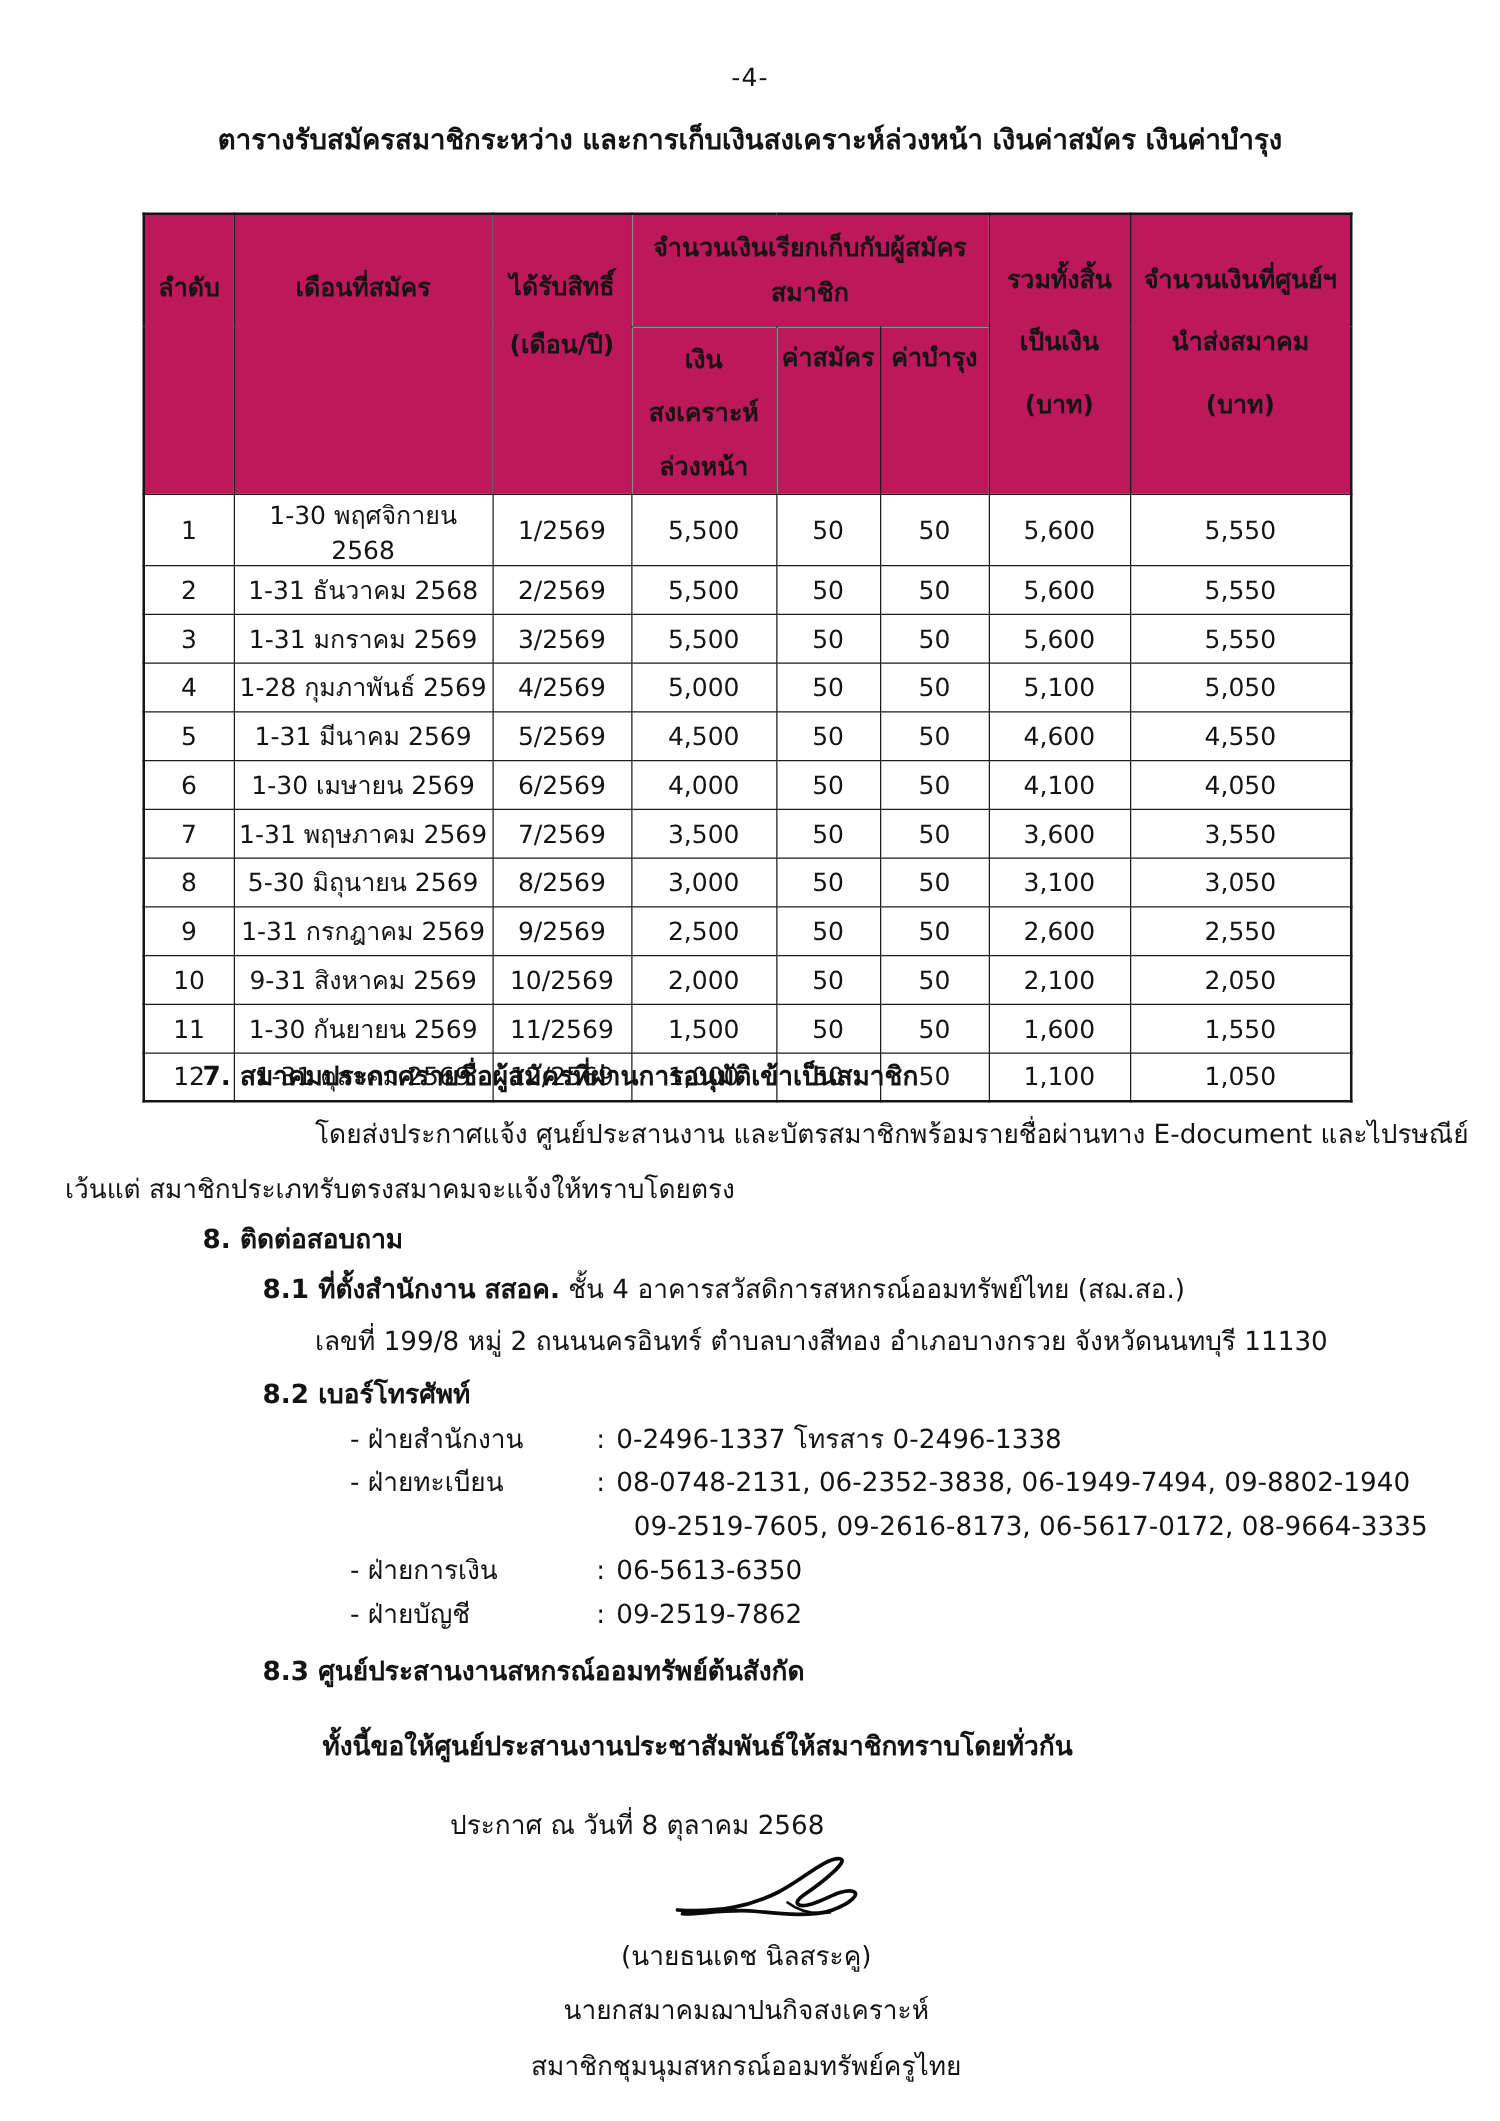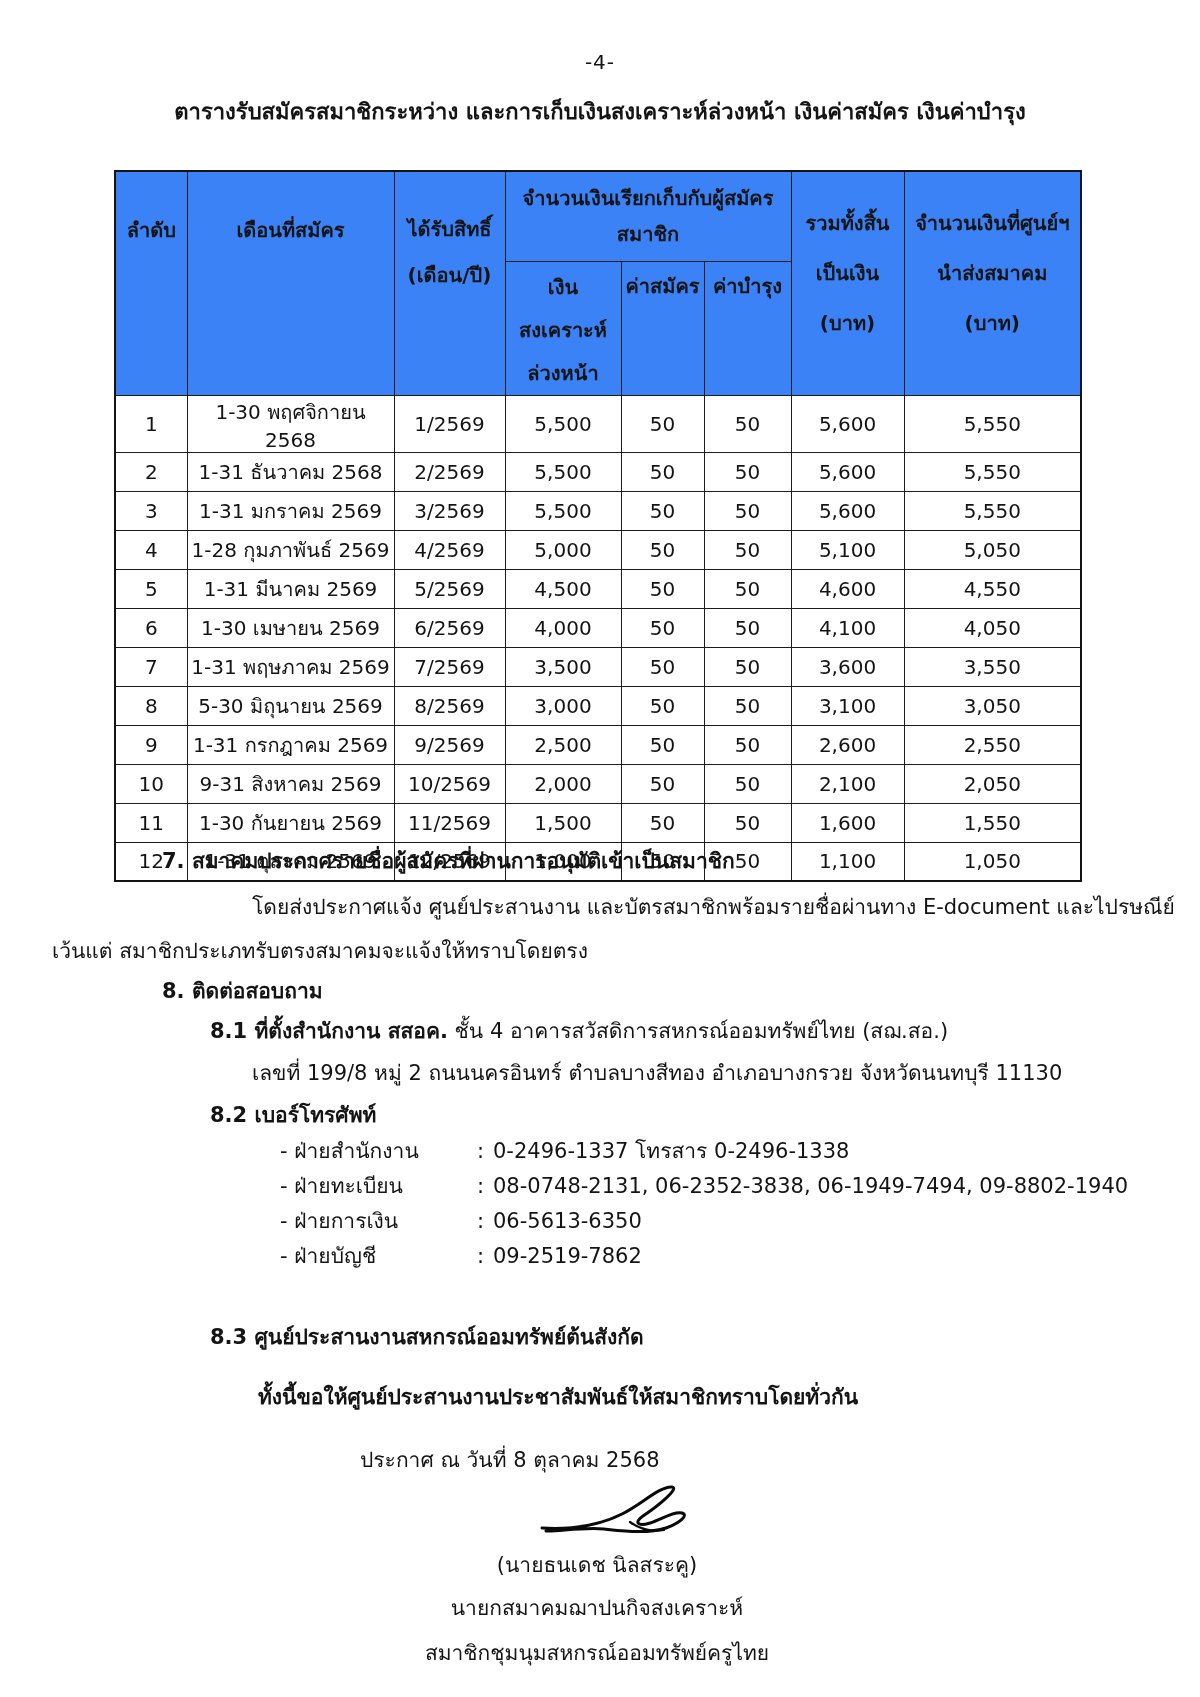--- a/index.html
+++ b/index.html
@@ -27,21 +27,21 @@
   }
   .member-table th, .member-table td {
     border:1.6px solid #1c1c1c;
     text-align:center;
     padding:0;
     font-size:20px;
     overflow:hidden;
   }
   .member-table thead tr.tier1 { height:90px; }
   .member-table thead tr.tier2 { height:115px; }
-  .member-table th { font-weight:bold; background:#3b82f6; }
+  .member-table th { font-weight:bold; background:#be185d; }
   th.h-pad   { vertical-align:top; padding-top:42px; }
   th.h-rights{ vertical-align:top; padding-top:34px; }
   th.h-rights div { line-height:46px;text-align:center; }
   th.h-group { vertical-align:middle; }
   th.h-group div { line-height:36px; }
   th.h-3line { vertical-align:top; padding-top:26px; }
   th.h-3line div { line-height:50px; }
   th.h-sub   { vertical-align:top; padding-top:4px; }
   th.h-sub div { line-height:43px; }
   th.h-sub1  { vertical-align:top; padding-top:8px;margin-left:28px; }
@@ -251,20 +251,25 @@
       <span class="phone-label">- ฝ่ายสำนักงาน</span>
       <span class="phone-colon">:</span>
       <span>0-2496-1337 โทรสาร 0-2496-1338</span>
     </div>
     <div class="phone-row">
       <span class="phone-label">- ฝ่ายทะเบียน</span>
       <span class="phone-colon">:</span>
       <span>08-0748-2131, 06-2352-3838, 06-1949-7494, 09-8802-1940</span>
     </div>
     <div class="phone-row">
+      <span class="phone-label"></span>
+      <span class="phone-colon"></span>
+      <span class="phone-cont">09-2519-7605, 09-2616-8173, 06-5617-0172, 08-9664-3335</span>
+    </div>
+    <div class="phone-row">
       <span class="phone-label">- ฝ่ายการเงิน</span>
       <span class="phone-colon">:</span>
       <span>06-5613-6350</span>
     </div>
     <div class="phone-row">
       <span class="phone-label">- ฝ่ายบัญชี</span>
       <span class="phone-colon">:</span>
       <span>09-2519-7862</span>
     </div>
   </div>

